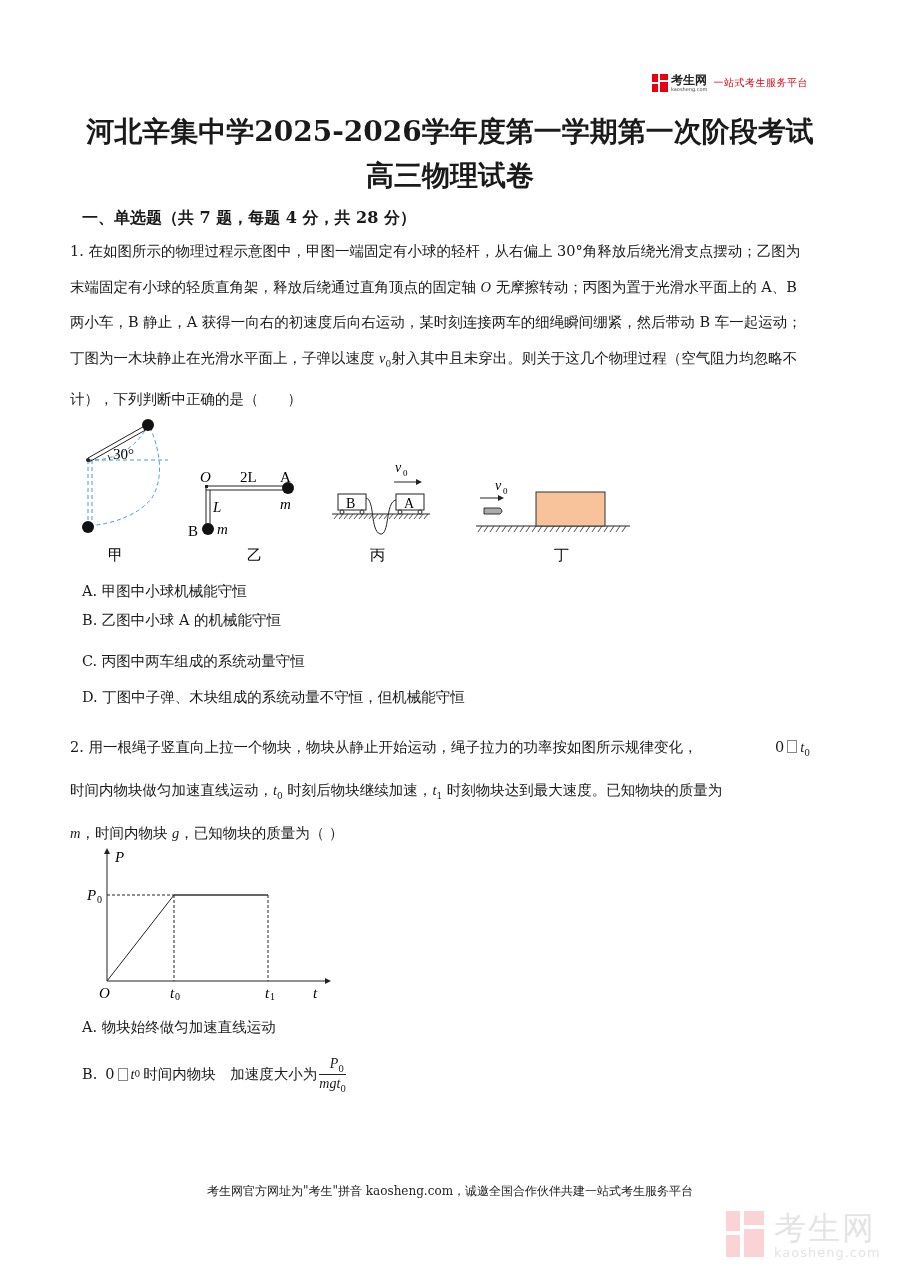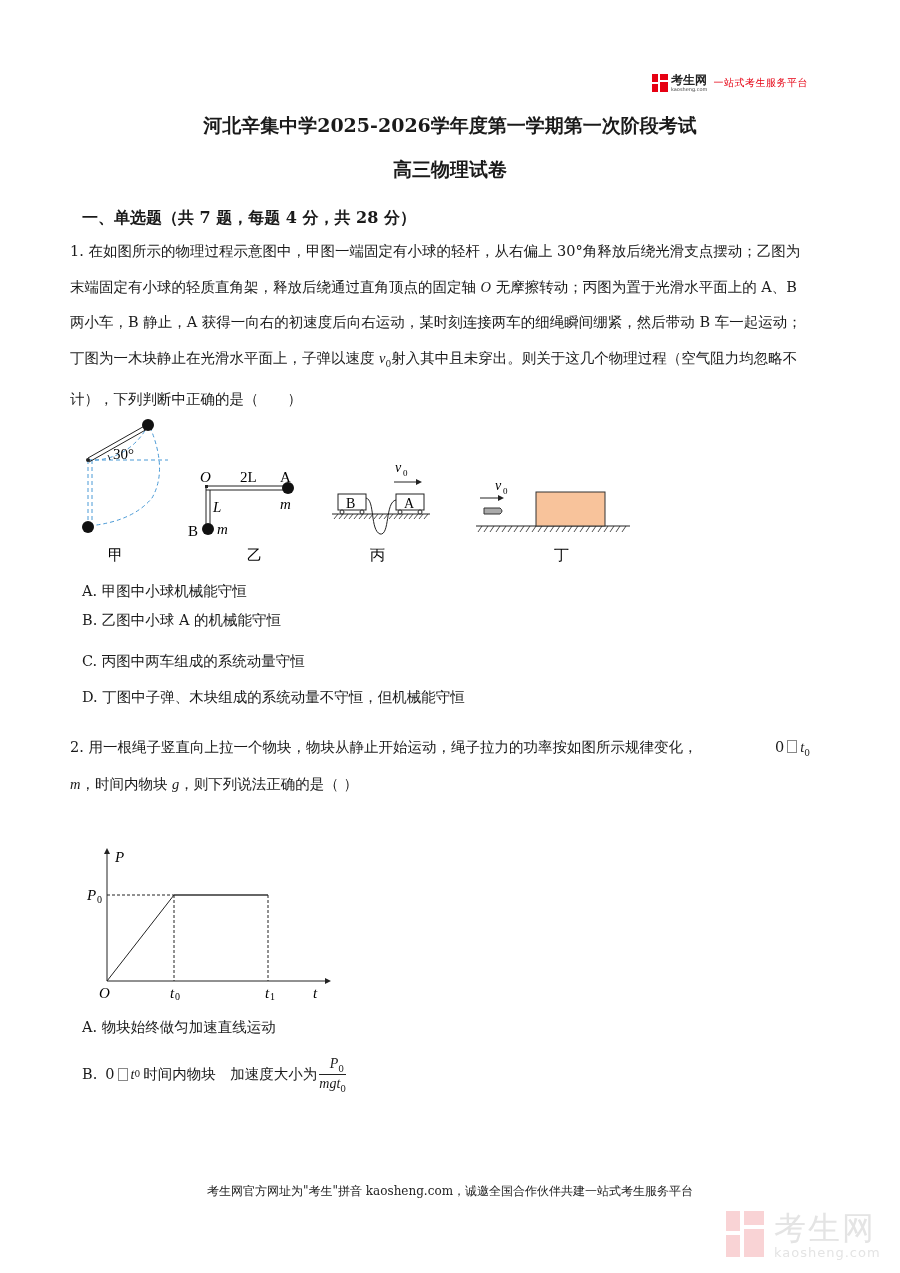--- a/index.html
+++ b/index.html
@@ -5,21 +5,21 @@
   html, body { margin:0; padding:0; background:#ffffff; }
   body { width:900px; height:1273px; position:relative; overflow:hidden;
          font-family:"DejaVu Serif","Liberation Serif",serif; color:#1a1a1a; }
   .abs { position:absolute; }
   .brand { left:652px; top:72px; height:22px; display:flex; align-items:center; }
   .brand .logo-mark { width:16px; height:18px; position:relative; margin-right:3px; }
   .brand .logo-mark span { position:absolute; background:#e60012; }
   .brand .word { font-family:"DejaVu Sans",sans-serif; font-size:12px; font-weight:bold; color:#222; line-height:11px; }
   .brand .sub { font-family:"DejaVu Sans",sans-serif; font-size:5px; color:#444; line-height:6px; }
   .brand .slogan { font-family:"DejaVu Sans",sans-serif; font-size:10px; color:#e60012; margin-left:6px; letter-spacing:0.5px; }
-  .title { left:0; width:900px; text-align:center; font-weight:bold; font-size:19px; }
+  .title { left:0; width:900px; text-align:center; font-weight:bold; font-size:28px; }
   .t1 { top:113px; }
   .t2 { top:157px; }
   .section { left:82px; top:208px; font-weight:bold; font-size:16px; }
   .para { left:70px; width:740px; font-size:14.5px; line-height:35.5px; }
   .q1 { top:234px; }
   .opt { left:82px; font-size:14.5px; }
   .q2 { top:726px; line-height:43px; }
   i.m { font-family:"Liberation Serif",serif; font-style:italic; }
   sub { font-size:9px; }
   .box { display:inline-block; width:8px; height:11px; border:1px solid #888; margin:0 3px; vertical-align:-1px; }
@@ -168,21 +168,22 @@
   </g>
 </svg>
 
 <div class="abs opt" style="top:582px;">A.  甲图中小球机械能守恒</div>
 <div class="abs opt" style="top:611px;">B.  乙图中小球 A 的机械能守恒</div>
 <div class="abs opt" style="top:652px;">C.  丙图中两车组成的系统动量守恒</div>
 <div class="abs opt" style="top:688px;">D.  丁图中子弹、木块组成的系统动量不守恒，但机械能守恒</div>
 
 <div class="abs para q2">
   <div><span>2. 用一根绳子竖直向上拉一个物块，物块从静止开始运动，绳子拉力的功率按如图所示规律变化，</span><span style="float:right"><span>0</span><span class="box"></span><i class="m">t</i><sub>0</sub></span></div>
-  <div style="line-height:30px;"><i class="m">m</i><span>，时间内物块 </span><i class="m">g</i><span>，则下列说法正确的是（  ）</span></div>
+  <div><span>时间内物块做匀加速直线运动，</span><i class="m">t</i><sub>0</sub><span> 时刻后物块继续加速，</span><i class="m">t</i><sub>1</sub><span> 时刻物块达到最大速度。已知物块的质量为</span></div>
+  <div style="line-height:30px;"><i class="m">m</i><span>，时间内物块 </span><i class="m">g</i><span>，已知物块的质量为（  ）</span></div>
 </div>
 
 <svg class="abs" style="left:80px;top:840px;" width="270" height="170">
   <line x1="27" y1="141" x2="245" y2="141" stroke="#222"></line>
   <polygon points="245,138 251,141 245,144" fill="#222"></polygon>
   <line x1="27" y1="141" x2="27" y2="14" stroke="#222"></line>
   <polygon points="24,14 27,8 30,14" fill="#222"></polygon>
   <line x1="27" y1="141" x2="94" y2="55" stroke="#222"></line>
   <line x1="94" y1="55" x2="188" y2="55" stroke="#666" stroke-width="2"></line>
   <line x1="27" y1="55" x2="94" y2="55" stroke="#222" stroke-dasharray="3,2"></line>

